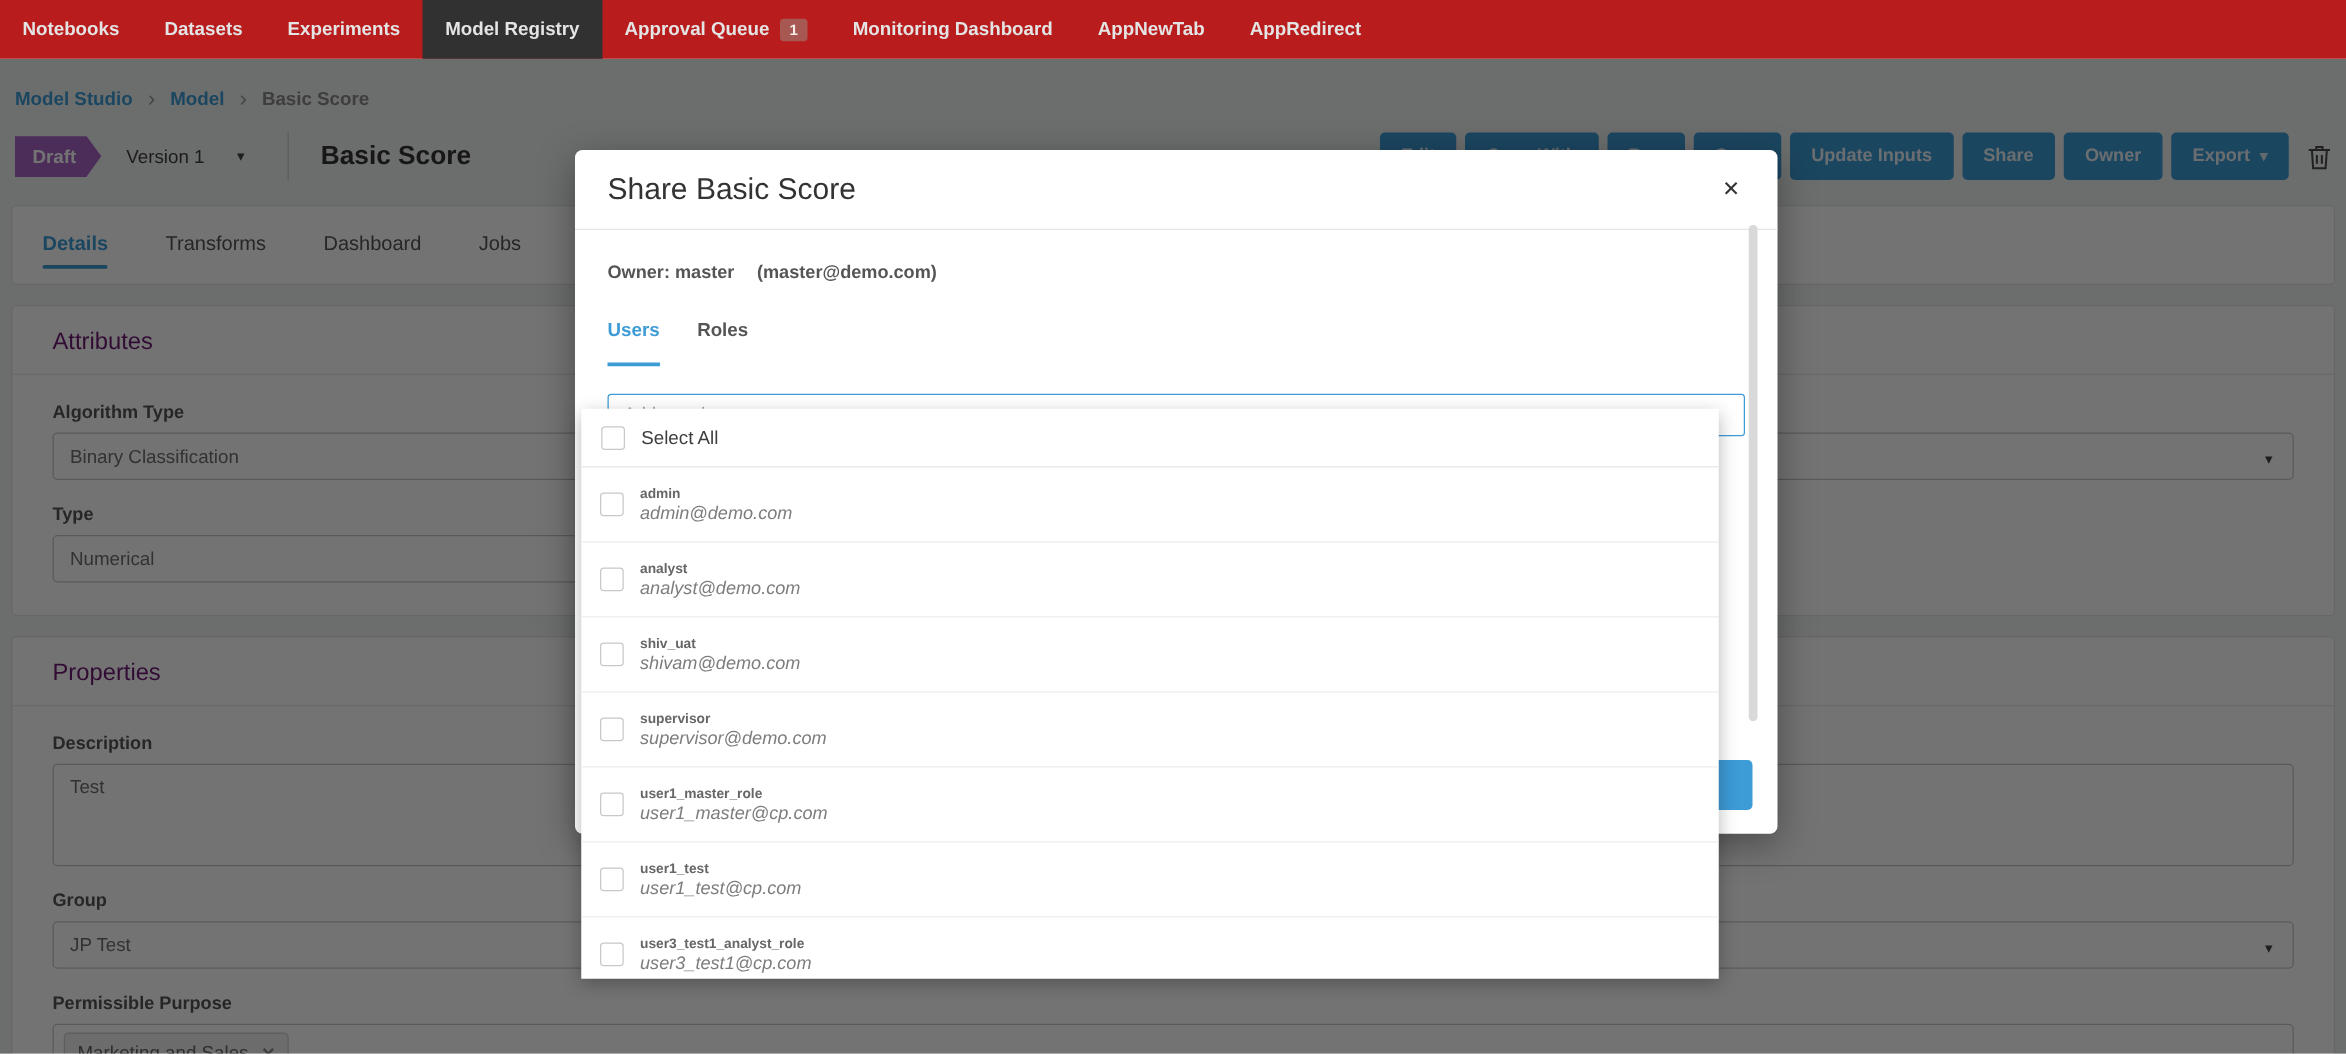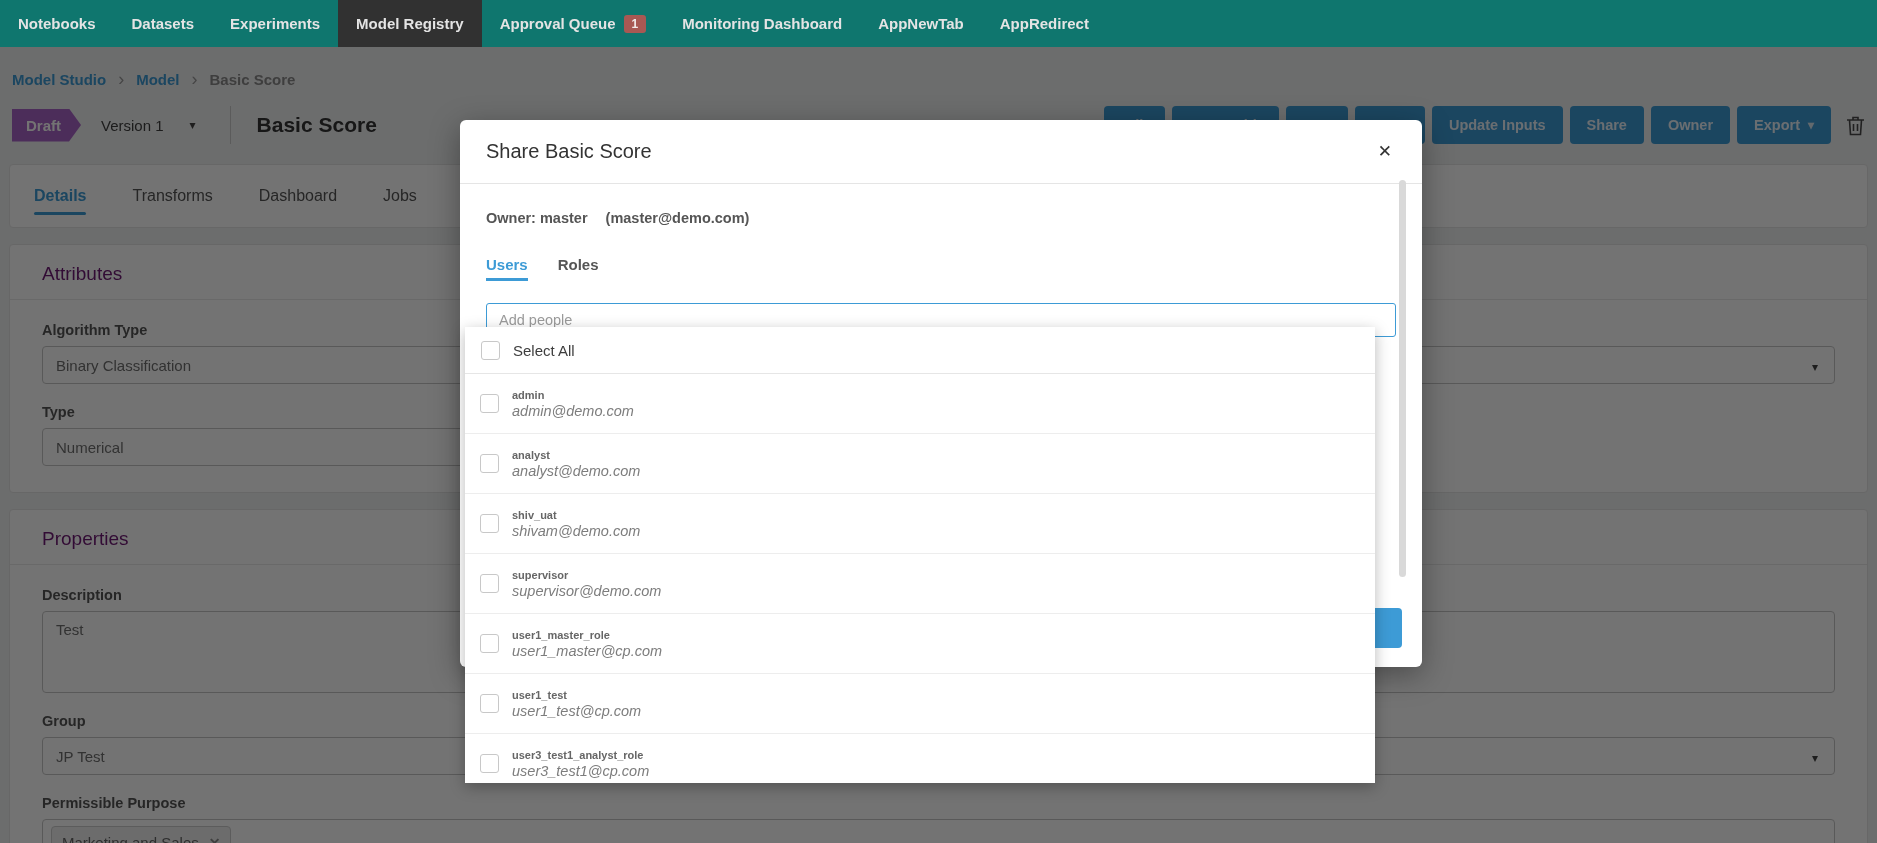--- a/index.html
+++ b/index.html
@@ -1,20 +1,20 @@
 <!DOCTYPE html>
 <html><head>
 <meta charset="utf-8">
 <style>
   * { margin:0; padding:0; box-sizing:border-box; }
   html,body { width:1877px; height:843px; overflow:hidden; }
   body { font-family:"Liberation Sans", sans-serif; background:#fff; position:relative; }
 
   
-  .topnav { height:47px; background:#0f766e; display:flex; align-items:stretch; position:relative; z-index:5; }
+  .topnav { height:47px; background:#b91c1c; display:flex; align-items:stretch; position:relative; z-index:5; }
   .topnav .nav-item { display:flex; align-items:center; gap:8px; padding:0 18px; color:#e4e4e4;
     font-size:15px; font-weight:600; cursor:pointer; }
   .topnav .nav-item.active { background:#313131; }
   .nav-badge { background:#a85853; color:#f3eaea; font-size:12px; font-weight:700;
     padding:3px 8px; border-radius:3px; line-height:1; }
 
   
   .page { position:absolute; top:47px; left:0; right:0; bottom:0; background:#f0f1f2; overflow:hidden; z-index:1; }
 
   .breadcrumb { display:flex; align-items:center; gap:12px; padding:22px 12px 10px 12px;
@@ -60,28 +60,28 @@
   .chip-x { color:#8a8a8a; font-weight:700; cursor:pointer; font-size:14px; }
   .mt20 { margin-top:20px; }
 
   
   .overlay { position:absolute; top:47px; left:0; right:0; bottom:0; background:rgba(0,0,0,0.55); z-index:2; }
 
   
   .modal { position:absolute; left:460px; top:120px; width:962px; height:547px; background:#fff;
     border-radius:6px; box-shadow:0 8px 30px rgba(0,0,0,0.35); z-index:3; }
   .modal-header { display:flex; align-items:center; justify-content:space-between; padding:17px 26px; }
-  .modal-title { font-size:20px; color:#333; }
+  .modal-title { font-size:24px; color:#333; }
   .modal-close { background:none; border:none; font-size:17px; color:#333; cursor:pointer; font-family:inherit; padding:4px; }
   .modal-rule { height:1px; background:#e5e5e5; }
   .modal-body { padding:26px; }
   .owner-line { font-size:14.5px; color:#555;font-weight:bold; }
   .owner-line .owner-email { margin-left:14px; }
   .modal-tabs { display:flex; gap:30px; margin-top:30px; }
-  .modal-tab { font-size:15px; font-weight:600; color:#555; cursor:pointer; padding-bottom:8px; position:relative; }
+  .modal-tab { font-size:15px; font-weight:600; color:#555; cursor:pointer; padding-bottom:20px; position:relative; }
   .modal-tab.active { color:#3d9bd6; }
   .modal-tab.active::after { content:""; position:absolute; left:0; right:0; bottom:0; height:3px; background:#3d9bd6; }
   .add-people { margin-top:22px; width:910px; height:34px; border:1.5px solid #3d9bd6; border-radius:3px;
     padding:0 12px; font-size:14.5px; color:#444; font-family:inherit; outline:none; display:block; }
   .add-people::placeholder { color:#9b9b9b; }
   .modal-scroll-thumb { position:absolute; right:16px; top:60px; width:7px; height:397px;
     background:#d9d9d9; border-radius:4px; }
   .modal-save { position:absolute; right:20px; top:488px; width:88px; height:40px;
     background:#3d9bd6; border:none; border-radius:4px; cursor:pointer; }
 

